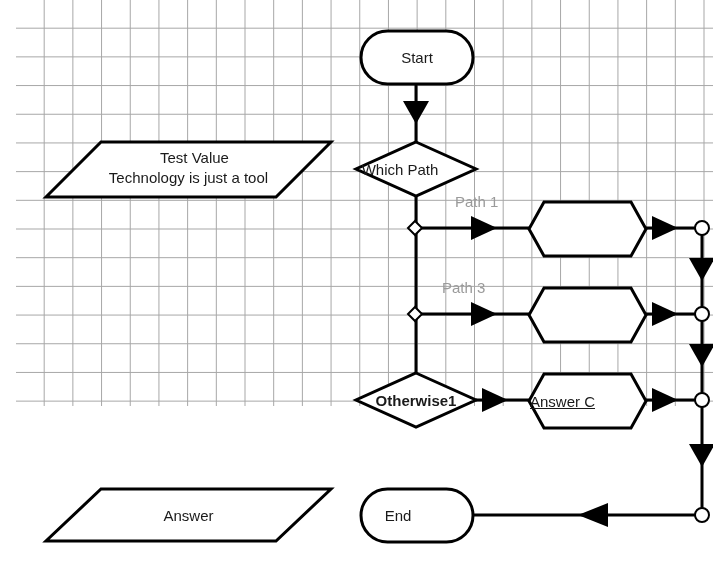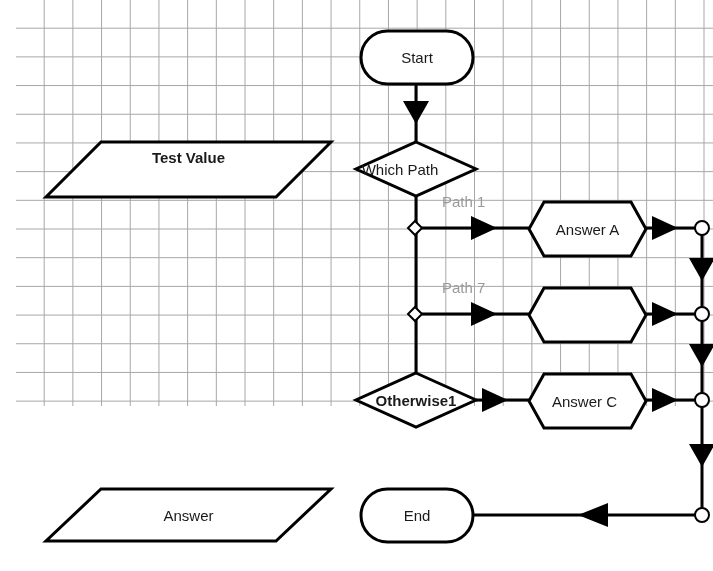--- a/index.html
+++ b/index.html
@@ -109,32 +109,32 @@
 
       <circle cx="686" cy="228" r="7"></circle>
       <circle cx="686" cy="314" r="7"></circle>
       <circle cx="686" cy="400" r="7"></circle>
       <circle cx="686" cy="515" r="7"></circle>
     </g>
   </svg>
 
   <div class="lbl" style="left:345px;top:48px;width:112px;">Start</div>
 
-  <div class="lbl" style="left:40px;top:148px;width:265px;font-weight:bold;">Test Value</div>
+  <div class="lbl" style="left:46px;top:148px;width:265px;">Test Value</div>
+  <div class="lbl" style="left:40px;top:168px;width:265px;">Technology is just a tool</div>
 
   <div class="lbl" style="left:324px;top:160px;width:120px;">Which Path</div>
 
-  <div class="lbl gray" style="left:426px;top:192px;width:80px;text-align:left;">Path 1</div>
+  <div class="lbl gray" style="left:439px;top:192px;width:80px;text-align:left;">Path 1</div>
 
-  <div class="lbl" style="left:513px;top:220px;width:117px;">Answer A</div>
 
-  <div class="lbl gray" style="left:426px;top:278px;width:80px;text-align:left;">Path 7</div>
+  <div class="lbl gray" style="left:426px;top:278px;width:80px;text-align:left;">Path 3</div>
 
 
   <div class="lbl" style="left:336px;top:391px;width:128px;font-weight:bold;">Otherwise1</div>
 
-  <div class="lbl" style="left:510px;top:392px;width:117px;">Answer C</div>
+  <div class="lbl" style="left:488px;top:392px;width:117px;text-decoration:underline;">Answer C</div>
 
   <div class="lbl" style="left:40px;top:506px;width:265px;">Answer</div>
 
-  <div class="lbl" style="left:345px;top:506px;width:112px;">End</div>
+  <div class="lbl" style="left:326px;top:506px;width:112px;">End</div>
 
 </div>
 
 </body></html>

